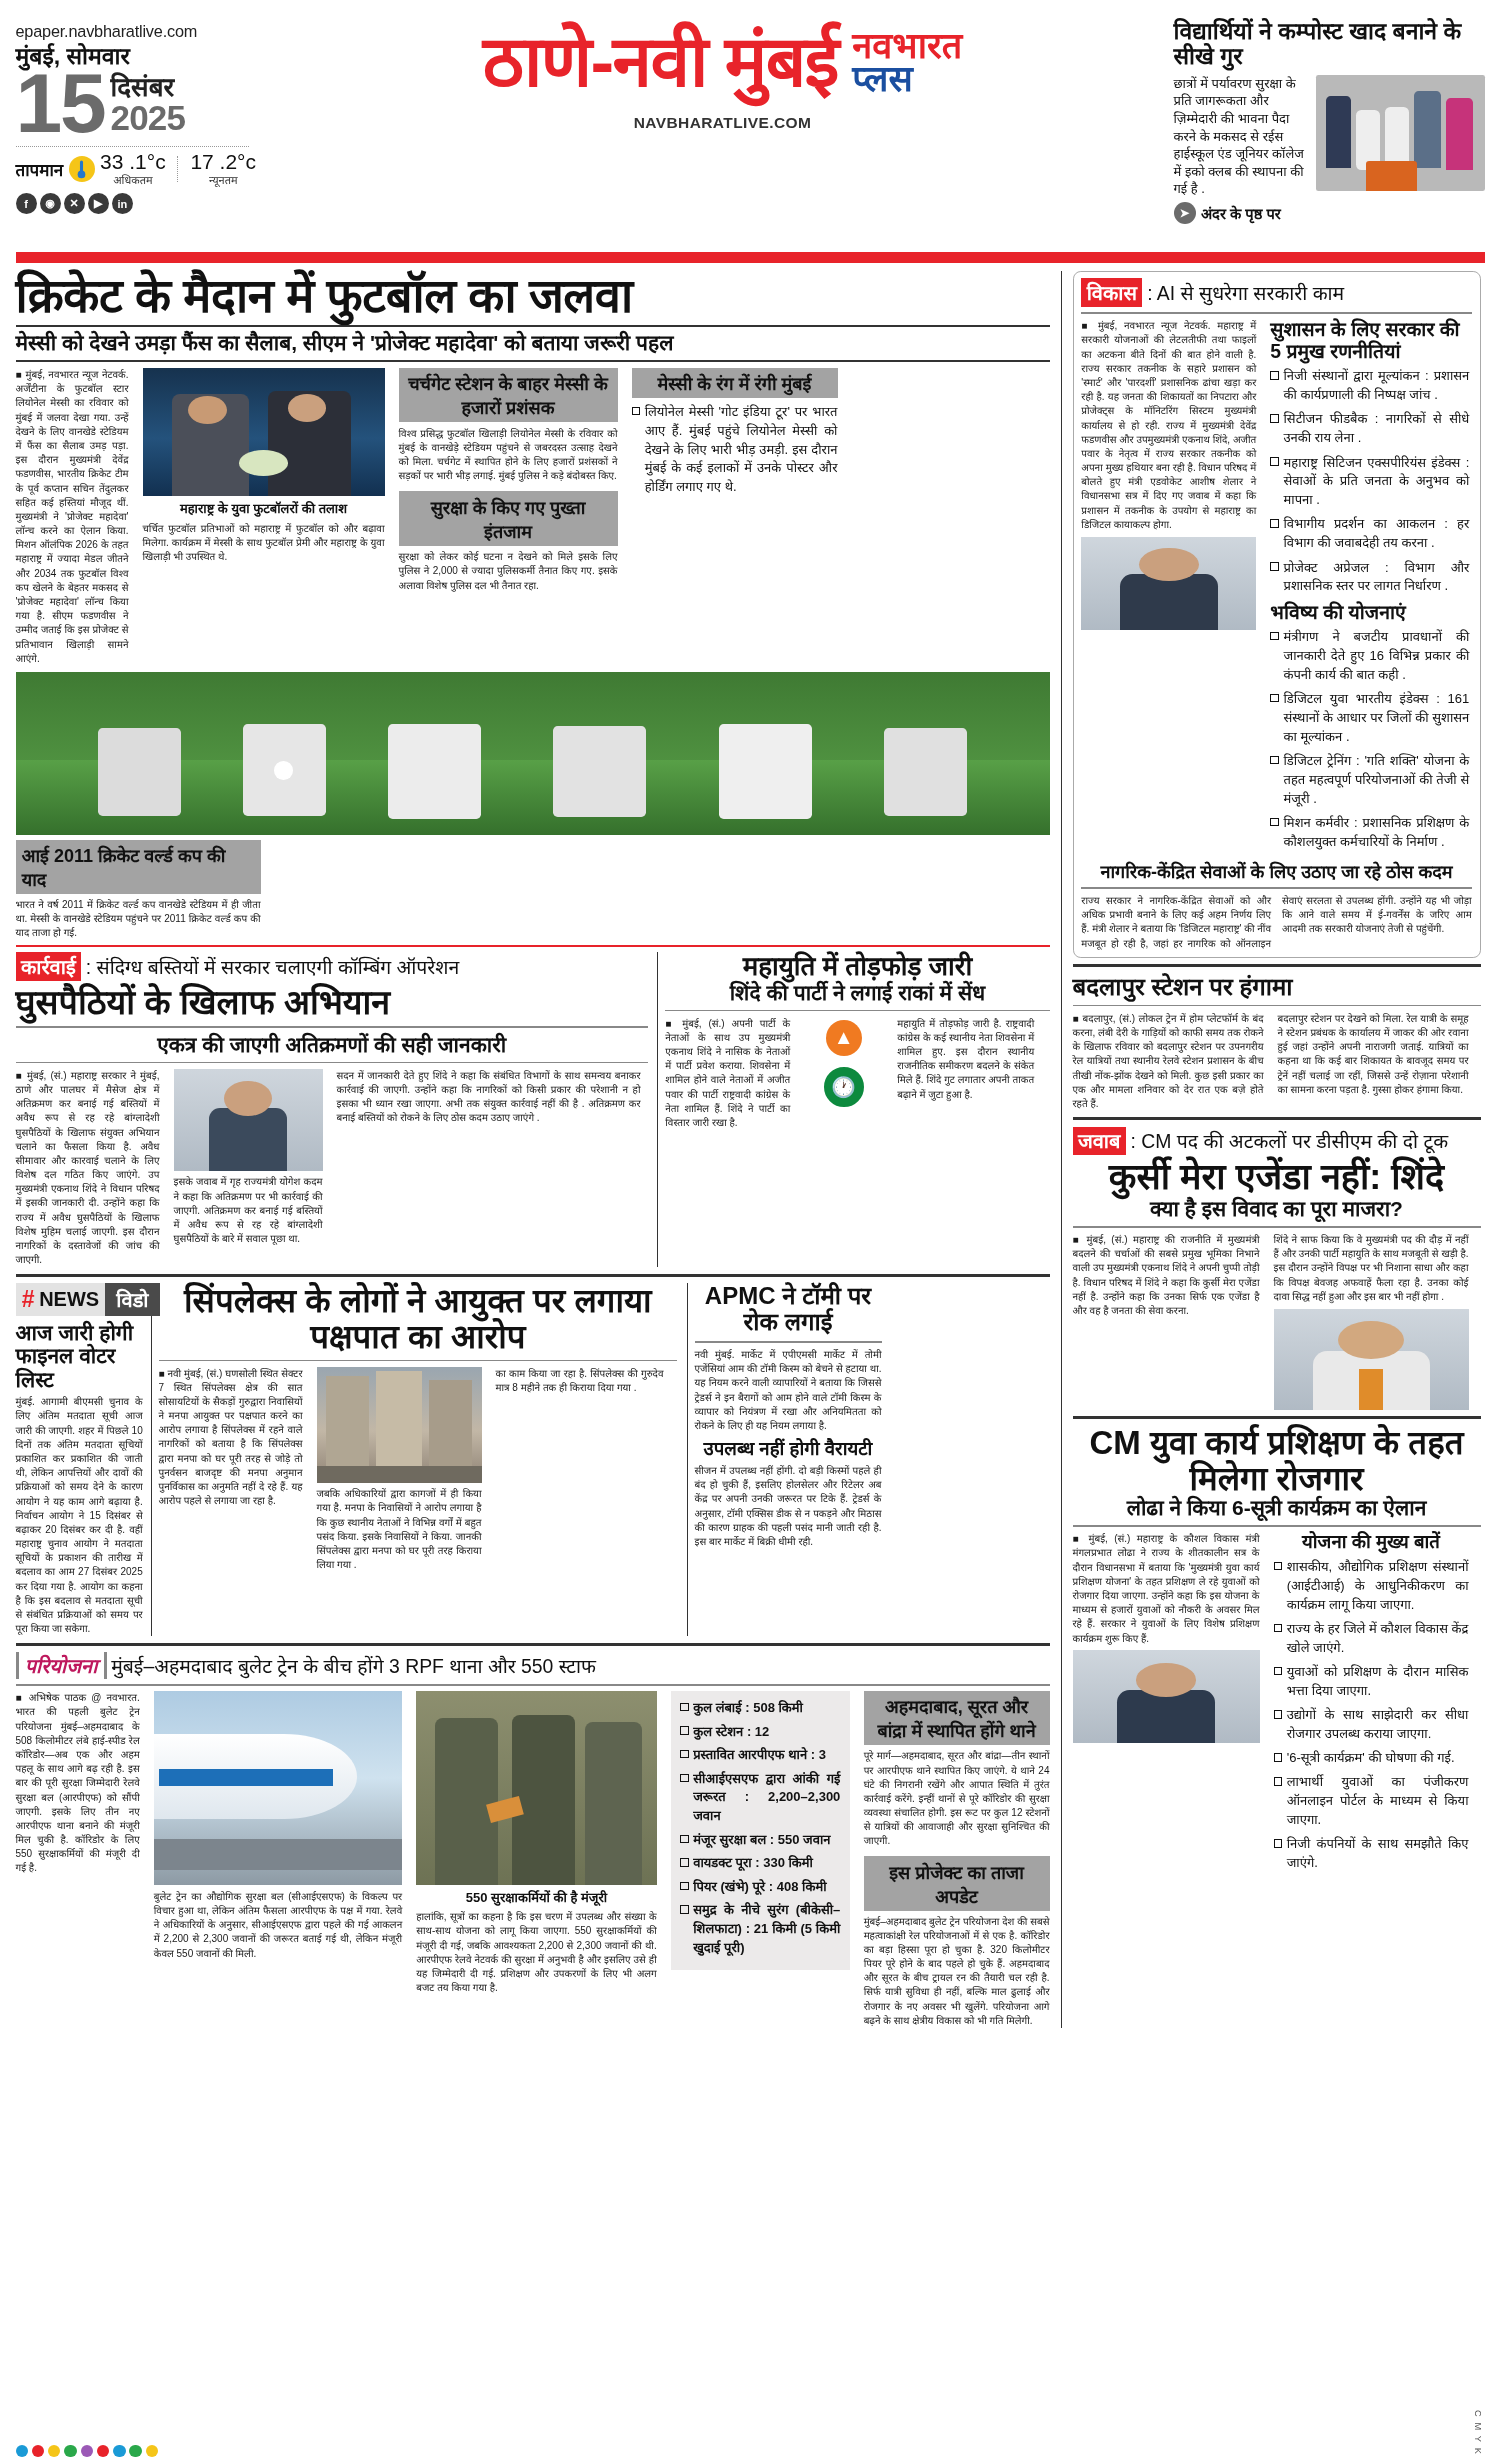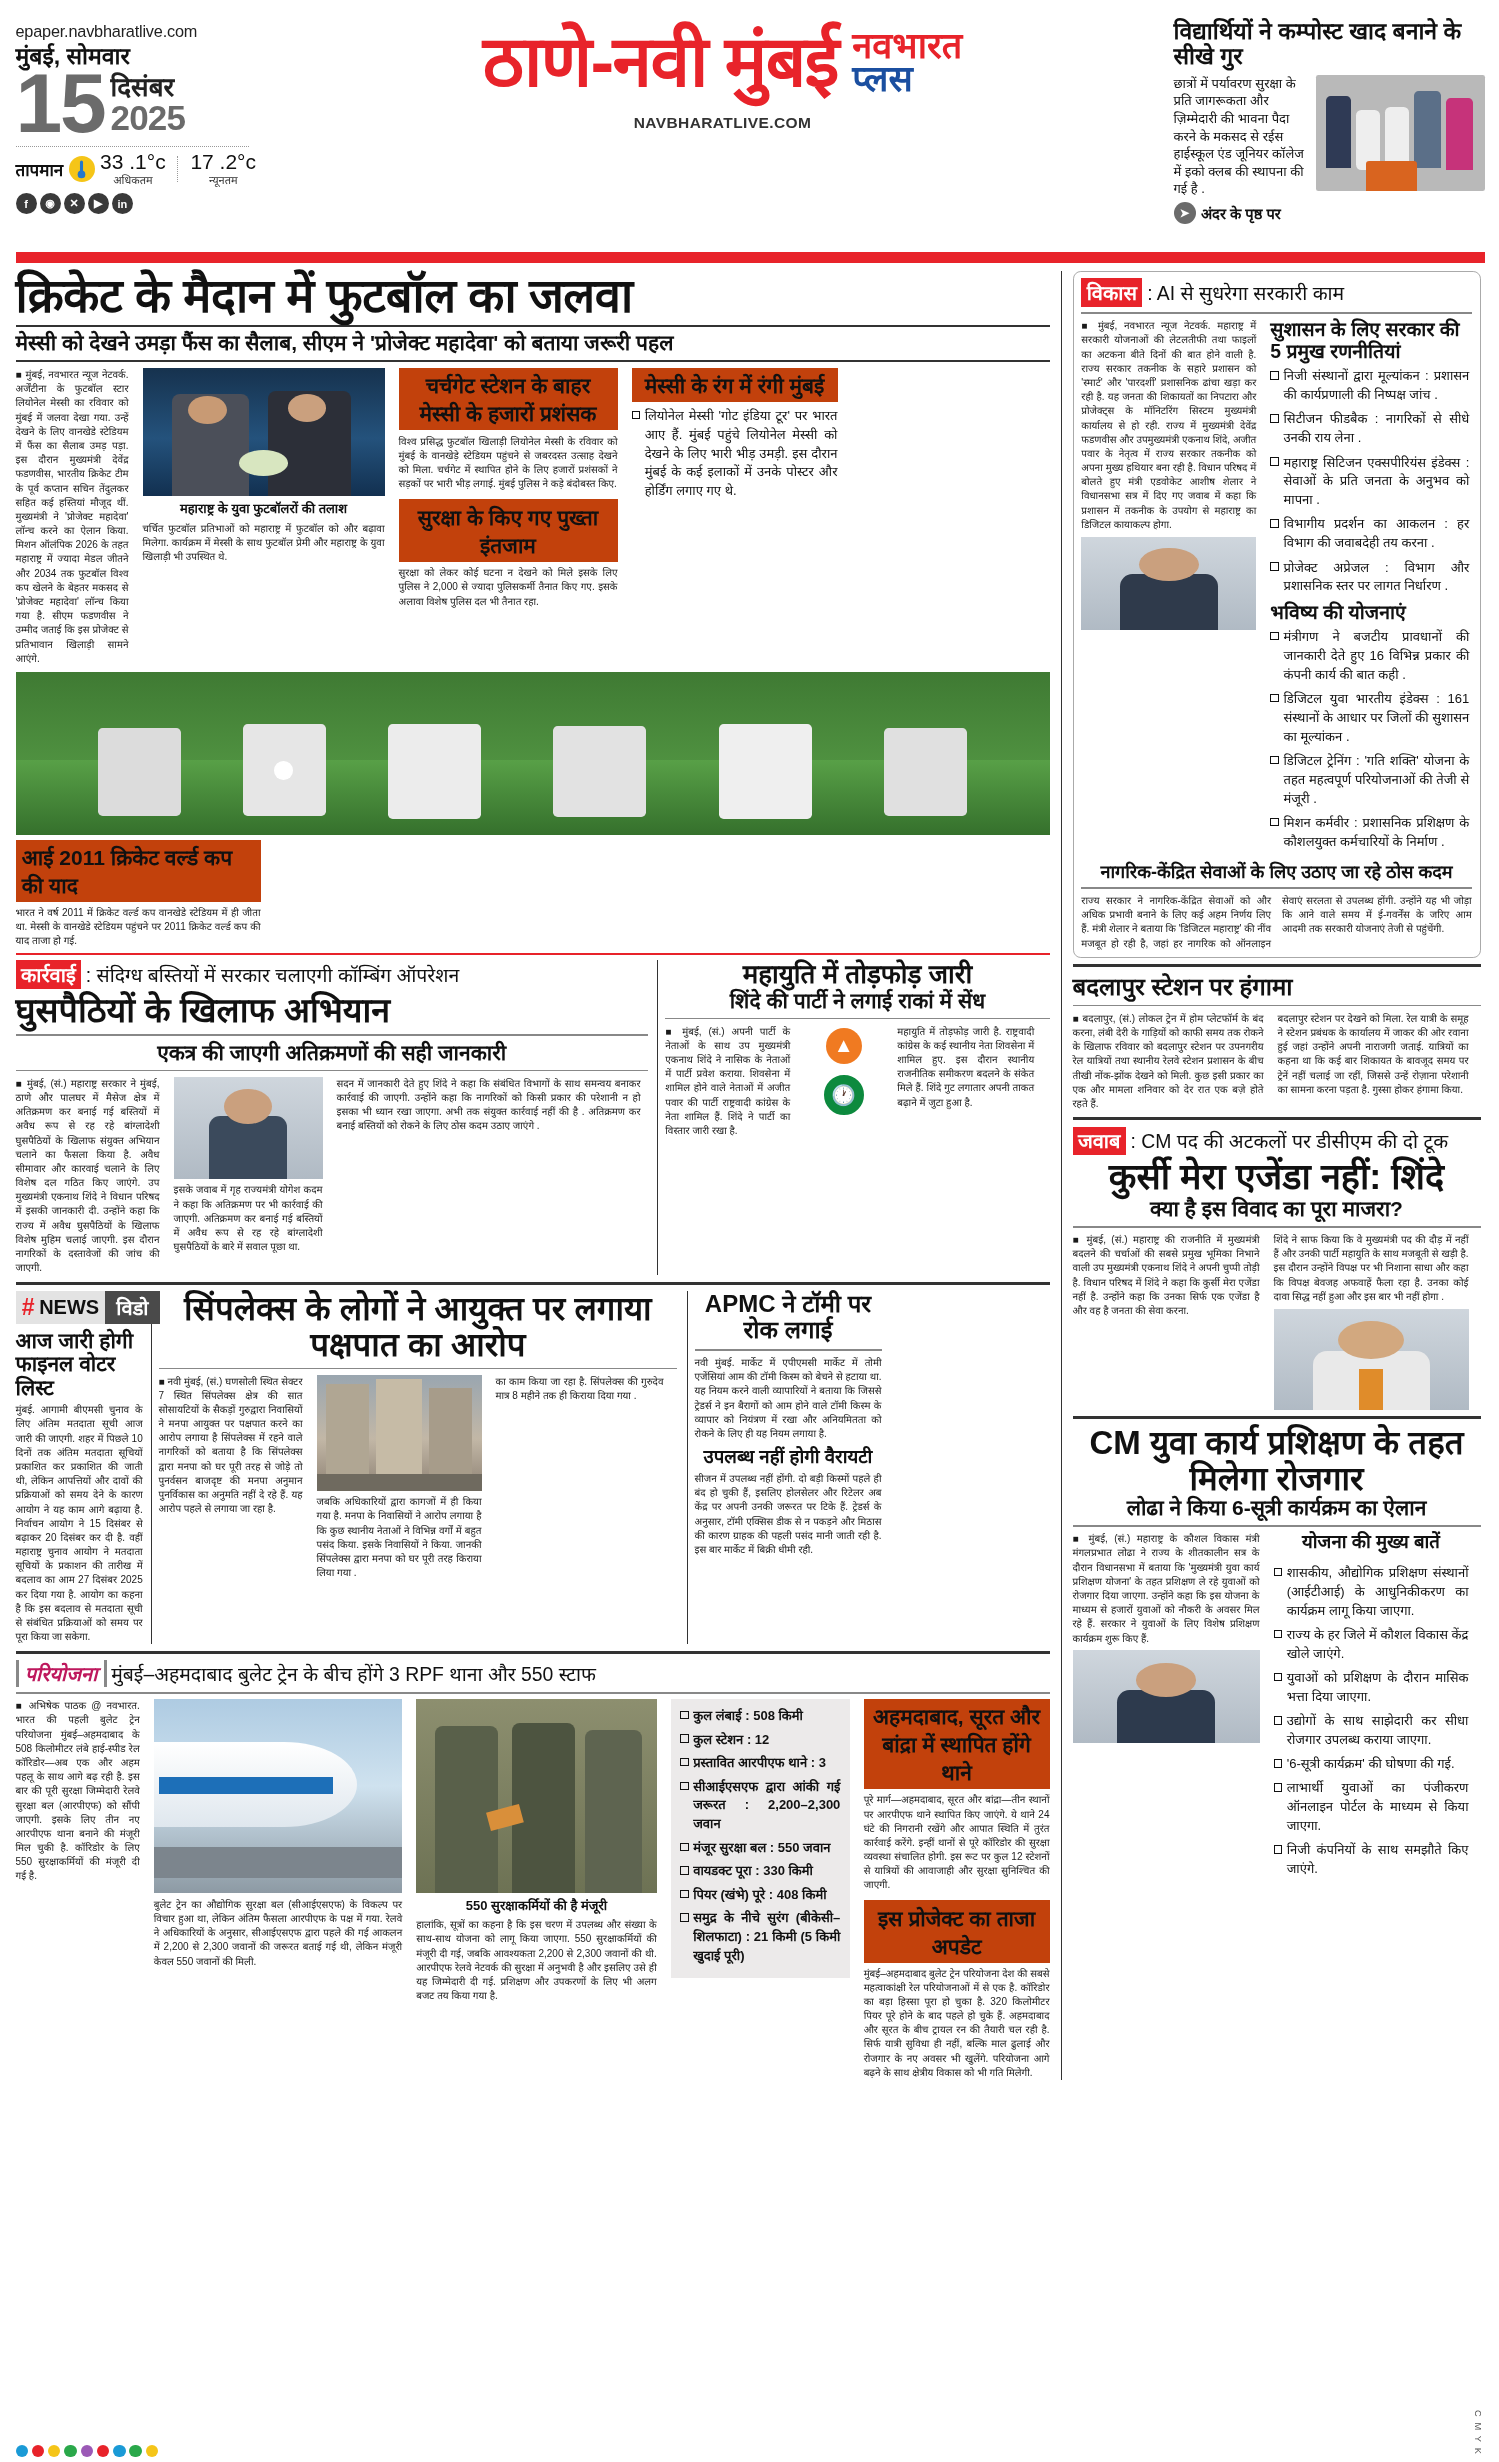--- a/index.html
+++ b/index.html
@@ -59,21 +59,21 @@
   .kicker .rest { font-weight:normal; color:#111; font-size:19.4px;}
   .hl-xl { font-size:47px; font-weight:bold; line-height:1.05; letter-spacing:-0.4px; }
   .hl-lg { font-size:34px; font-weight:bold; line-height:1.08; }
   .hl-md { font-size:26px; font-weight:bold; line-height:1.1; }
   .hl-sm { font-size:21px; font-weight:bold; line-height:1.12; }
   .subhl { font-size:21px; font-weight:bold; line-height:1.15; }
   .body-txt { font-size:10px; line-height:1.42; text-align:justify; color:#1a1a1a; }
   .hr-thick { height:3.1px; background:#333; margin:6.2px 0; }
   .hr-thin { height:1.6px; background:#888; margin:5.4px 0; }
   .hr-red { height:2.3px; background:#e8232a; margin:4.7px 0; }
-  .boxhead { font-size:21px; font-weight:bold; background:#c2410c; padding:3.1px 6.2px; text-align:center; }
+  .boxhead { font-size:18px; font-weight:bold; background:#a3a3a3; padding:3.1px 6.2px; text-align:center; }
   .photo { background:#b9b9b9; position:relative; overflow:hidden; }
   .cap { font-size:13px; font-weight:bold; text-align:center; margin-top:3.1px;}
 
   
   .ph-field { background:linear-gradient(180deg,#3f7a33 0%,#4f9140 55%,#3c7030 100%); }
   .ph-stage { background:linear-gradient(180deg,#16324e 0%,#24527c 55%,#123050 100%); }
   .ph-train { background:linear-gradient(180deg,#aecbe2 0%,#cfe2ef 45%,#8d9aa4 100%); }
   .ph-bldg  { background:linear-gradient(180deg,#9aa6b0 0%,#c2b7a6 55%,#8e8274 100%); }
   .ph-person{ background:linear-gradient(180deg,#cfd6dd 0%,#b0bac4 100%); }
 
@@ -530,21 +530,21 @@
         <div class="cols">
           <div class="col" style="width:194px;padding-left:0;">
             <div class="body-txt">■ मुंबई, (सं.) महाराष्ट्र के कौशल विकास मंत्री मंगलप्रभात लोढा ने राज्य के शीतकालीन सत्र के दौरान विधानसभा में बताया कि 'मुख्यमंत्री युवा कार्य प्रशिक्षण योजना' के तहत प्रशिक्षण ले रहे युवाओं को रोजगार दिया जाएगा. उन्होंने कहा कि इस योजना के माध्यम से हजारों युवाओं को नौकरी के अवसर मिल रहे हैं. सरकार ने युवाओं के लिए विशेष प्रशिक्षण कार्यक्रम शुरू किए हैं.</div>
             <div class="photo ph-person" style="height:93px;margin-top:4.7px;">
               <div style="position:absolute;bottom:0;left:24%;width:52%;height:58%;background:#2d3a4d;border-radius:12.4px 12.4px 0 0;"></div>
               <div style="position:absolute;bottom:50%;left:34%;width:32%;height:36%;background:#caa07e;border-radius:50%;"></div>
             </div>
           </div>
           <div class="col" style="width:202px;padding-right:0;">
             <div class="hl-sm" style="text-align:center;font-size:18.6px;">योजना की मुख्य बातें</div>
-            <ul class="bullets" style="margin-top:11px;">
+            <ul class="bullets" style="margin-top:5px;">
               <li>
                   <span class="bx"></span>
                   <span>शासकीय, औद्योगिक प्रशिक्षण संस्थानों (आईटीआई) के आधुनिकीकरण का कार्यक्रम लागू किया जाएगा.</span>
                 </li>
               <li>
                   <span class="bx"></span>
                   <span>राज्य के हर जिले में कौशल विकास केंद्र खोले जाएंगे.</span>
                 </li>
               <li>
                   <span class="bx"></span>

